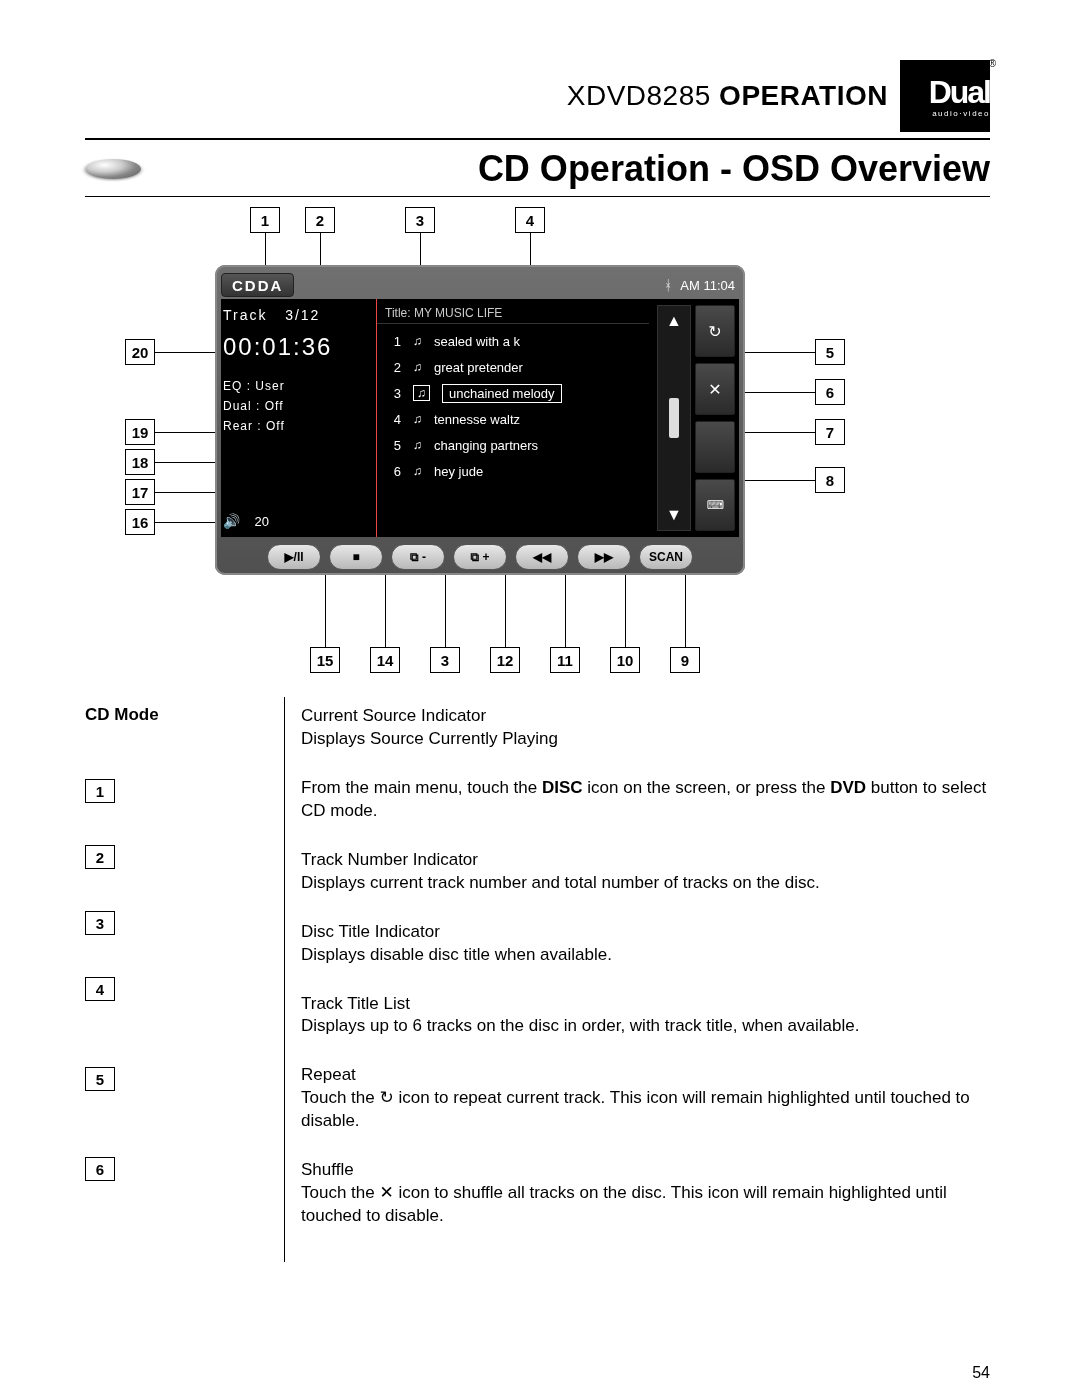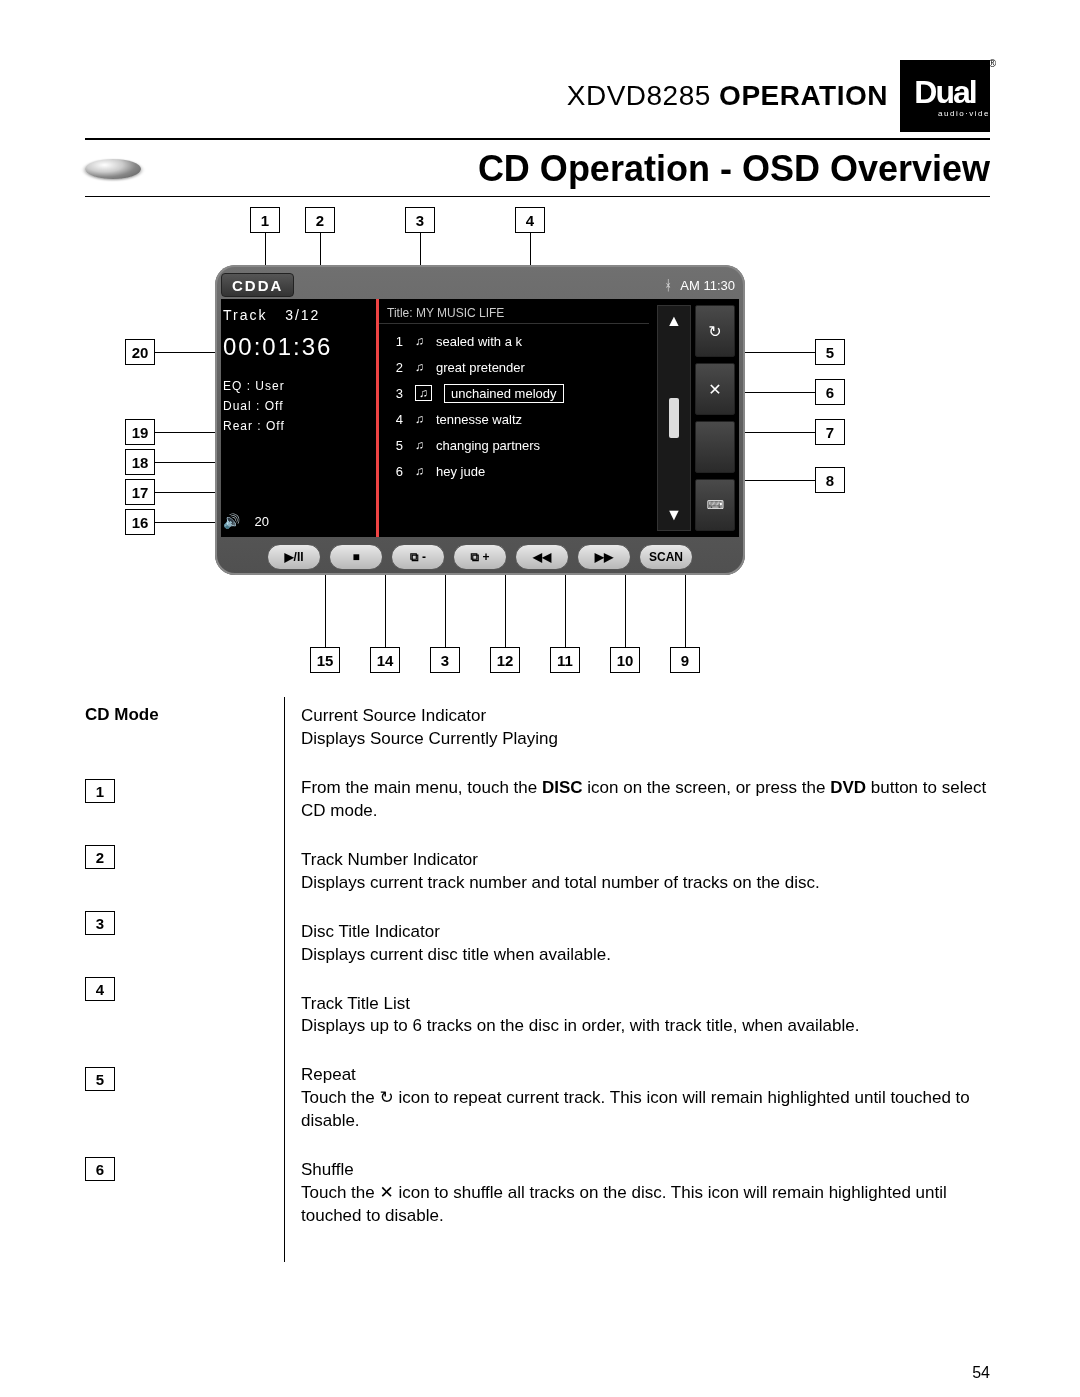--- a/index.html
+++ b/index.html
@@ -31,21 +31,21 @@
     letter-spacing: 0.5px;
   }
   .header-title .bold { font-weight: 700; }
   .logo {
     width: 90px;
     height: 72px;
     background: #000;
     color: #fff;
     display: flex;
     flex-direction: column;
-    align-items: center;
+    align-items: flex-end;
     justify-content: center;
     position: relative;
   }
   .logo-big { font-size: 32px; font-weight: 900; letter-spacing: -2px; }
   .logo-sub { font-size: 8px; letter-spacing: 1.5px; margin-top: -2px; padding-left: 44px; }
   .logo::after { content:"®"; position:absolute; top:-2px; right:-6px; font-size:10px; color:#000; }
   
   .section-row {
     display: flex;
     align-items: center;
@@ -88,21 +88,21 @@
   }
   .leader { position: absolute; background: #000; }
   
   .device {
     position: absolute;
     left: 130px;
     top: 58px;
     width: 530px;
     height: 310px;
     background: linear-gradient(#707070,#505050);
-    border-radius: 20px;
+    border-radius: 10px;
     padding: 6px;
     box-shadow: inset 0 0 0 2px #888;
   }
   .screen-top {
     height: 28px;
     display: flex;
     justify-content: space-between;
     align-items: center;
     padding: 0 4px 0 0;
     color:#fff;
@@ -132,21 +132,21 @@
     display:flex;
     flex-direction:column;
   }
   .track-line { letter-spacing:2px; font-size:14px; margin-bottom:4px; }
   .timecode { font-size:24px; letter-spacing:2px; margin:6px 0 18px; }
   .settings div { font-size:12px; margin-bottom:6px; letter-spacing:1px; }
   .vol-row { margin-top:auto; display:flex; align-items:center; gap:14px; font-size:13px; }
   .vol-row .spk { font-size:14px; }
   .mid-pane {
     flex:1;
-    border-left:3px solid #ef4444;
+    border-left:1px solid #ef4444;
     padding: 4px 6px 4px 0;
   }
   .title-row { font-size:12px; padding:3px 8px; border-bottom:1px solid #333; color:#ccc; }
   .tlist { padding: 4px 6px; }
   .trk { display:flex; align-items:center; gap:12px; padding:3px 6px; font-size:13px; height:26px; }
   .trk.sel .tname { border:1px solid #fff; padding:1px 6px; }
   .trk.sel .note { border:1px solid #fff; padding:0 3px; }
   .trk .num { width:12px; text-align:right; }
   .note { font-size:12px; }
   .right-pane {
@@ -309,21 +309,21 @@
     <div class="leader" style="left:420px;top:360px;width:1px;height:80px"></div>
     <div class="leader" style="left:480px;top:360px;width:1px;height:80px"></div>
     <div class="leader" style="left:540px;top:360px;width:1px;height:80px"></div>
     <div class="leader" style="left:600px;top:360px;width:1px;height:80px"></div>
 
     <div class="device">
       <div class="screen-top">
         <div class="cdda-badge">CDDA</div>
         <div class="clock-area">
           <span class="bt-icon">ᚼ</span>
-          <span>AM 11:30</span>
+          <span>AM 11:04</span>
         </div>
       </div>
       <div class="screen">
         <div class="left-pane">
           <div class="track-line">
             <span>Track</span>&nbsp;&nbsp;
             <span>3/12</span>
           </div>
           <div class="timecode">00:01:36</div>
           <div class="settings">
@@ -439,21 +439,21 @@
       </div>
       <div class="desc-item">
         <span>From the main menu, touch the </span><b>DISC</b><span> icon on the screen, or press the </span><b>DVD</b><span> button to select CD mode.</span>
       </div>
       <div class="desc-item">
         <div class="dtitle">Track Number Indicator</div>
         <div class="dsub">Displays current track number and total number of tracks on the disc.</div>
       </div>
       <div class="desc-item">
         <div class="dtitle">Disc Title Indicator</div>
-        <div class="dsub">Displays current disc title when available.</div>
+        <div class="dsub">Displays disable disc title when available.</div>
       </div>
       <div class="desc-item">
         <div class="dtitle">Track Title List</div>
         <div class="dsub">Displays up to 6 tracks on the disc in order, with track title, when available.</div>
       </div>
       <div class="desc-item">
         <div class="dtitle">Repeat</div>
         <div class="dsub">Touch the ↻ icon to repeat current track. This icon will remain highlighted until touched to disable.</div>
       </div>
       <div class="desc-item">

